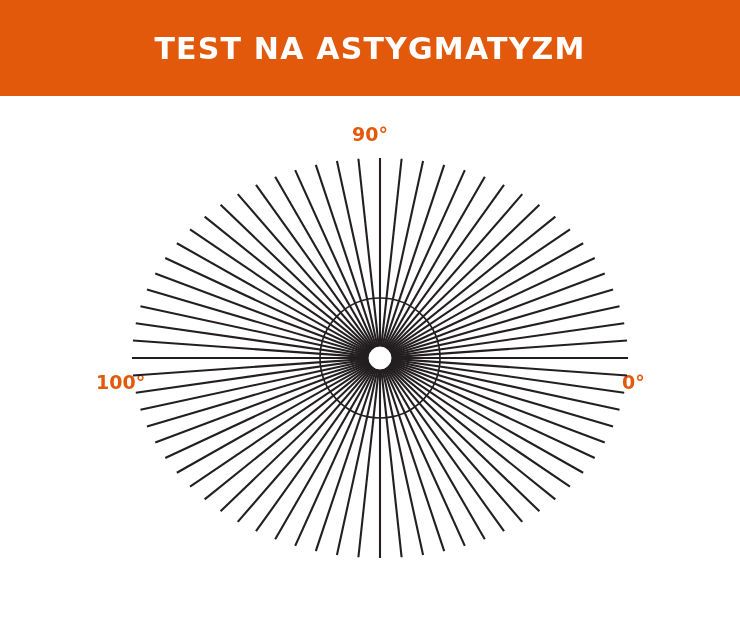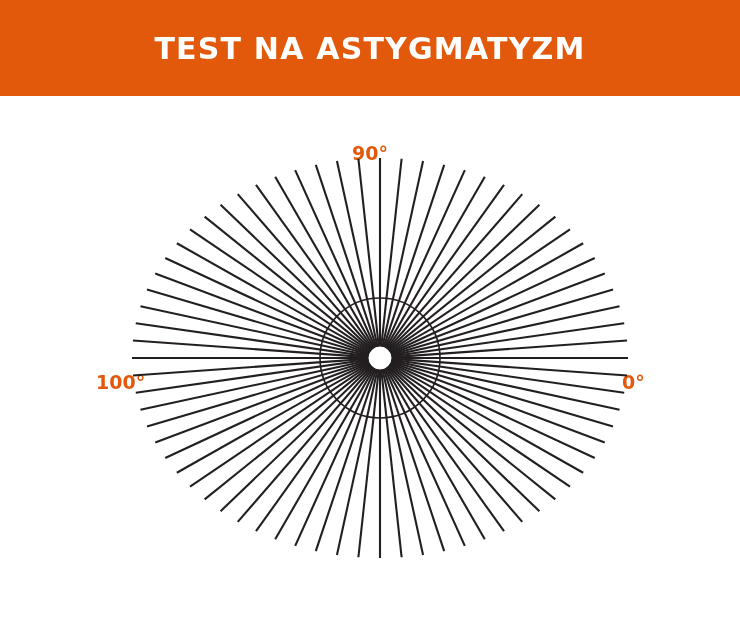--- a/index.html
+++ b/index.html
@@ -66,21 +66,20 @@
     font-size: 19px;
     font-weight: bold;
     font-family: "DejaVu Sans", sans-serif;
     white-space: nowrap;
   }
   .label-90 {
     left: 0;
     top: 27px;
     width: 740px;
     text-align: center;
-    margin-top: 19px;
   }
   .label-0 {
     left: 622px;
     top: 275px;
   }
   .label-180 {
     left: 96px;
     top: 275px;
   }
 </style>

